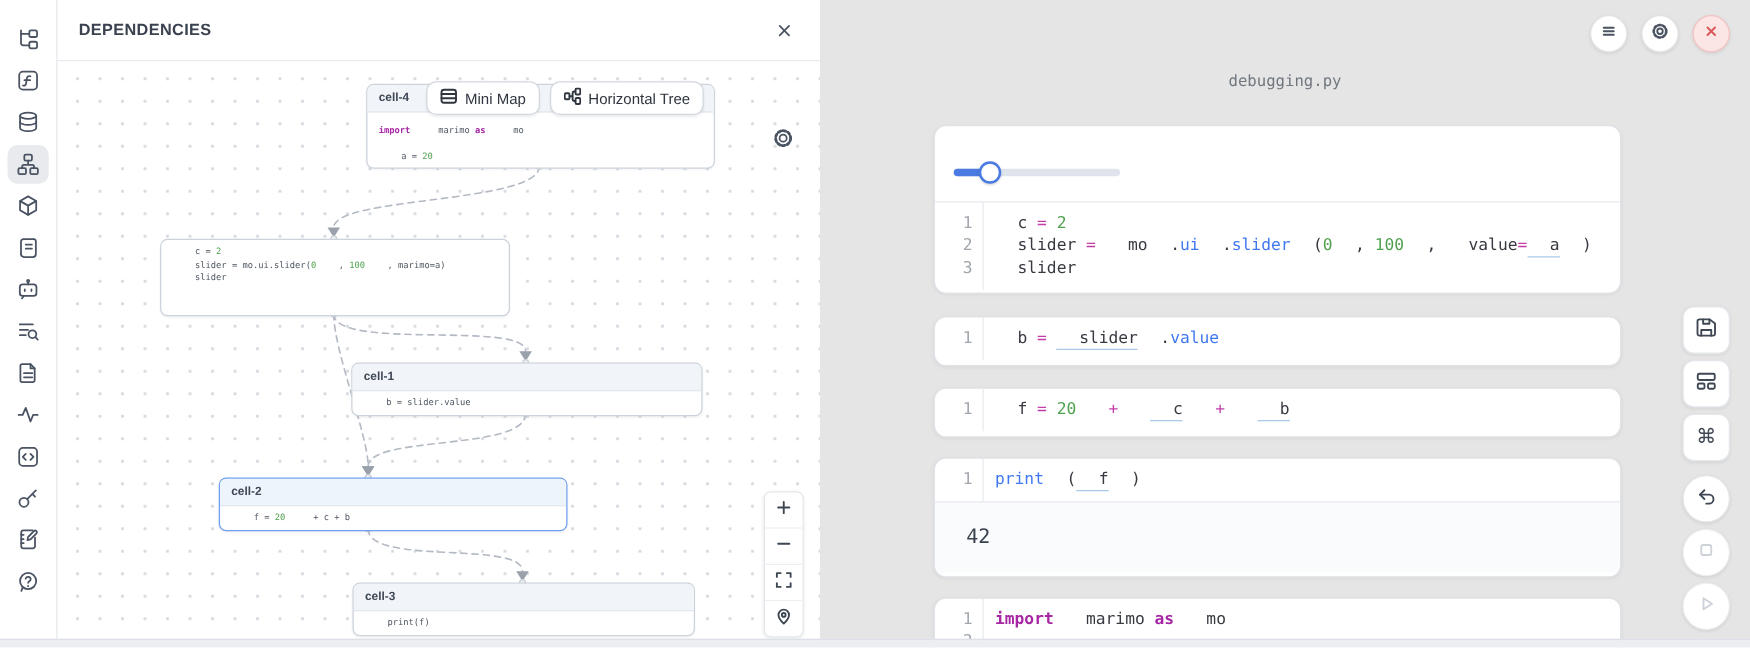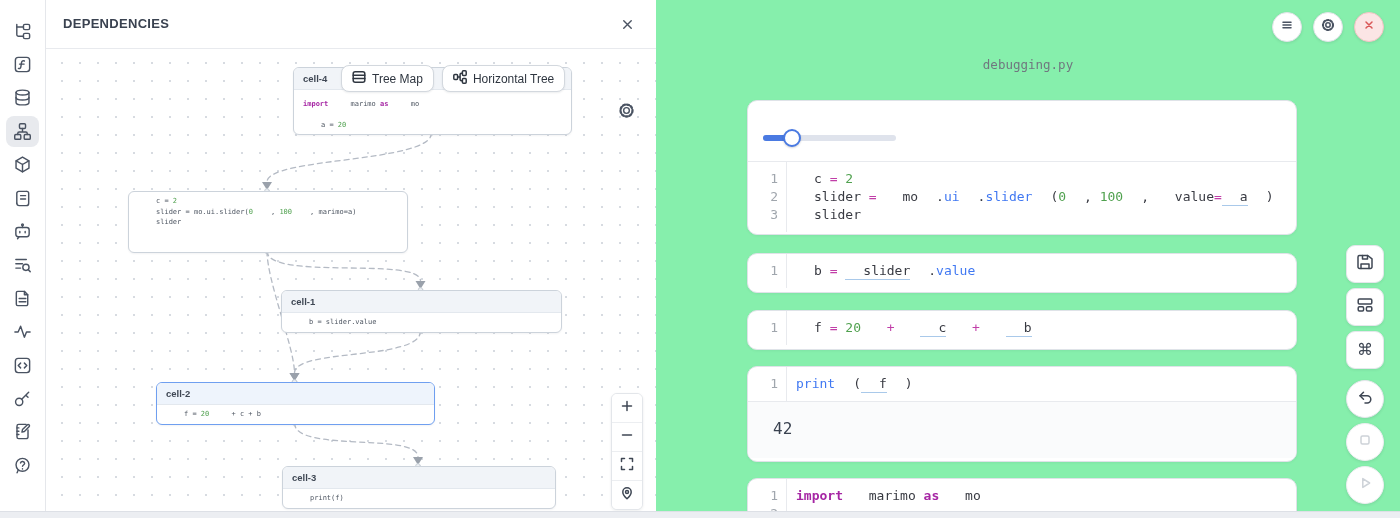--- a/index.html
+++ b/index.html
@@ -21,21 +21,21 @@
              letter-spacing:.3px;color:#3a4250;}
   .dep-close{position:absolute;right:20px;top:15px;width:18px;height:18px;color:#4a5362;
              display:flex;align-items:center;justify-content:center;cursor:pointer;}
   .graph{position:absolute;left:0;top:48px;right:0;bottom:6px;overflow:hidden;background:#fff;
          background-image:radial-gradient(circle,#d7dbe1 1.05px,transparent 1.35px);
          background-size:18px 18px;background-position:8px 6px;}
   .edges{position:absolute;left:0;top:0;z-index:1;}
 
   .gnode{position:absolute;background:#fff;border:1px solid #ccd3db;border-radius:6px;
          box-shadow:0 1px 2px rgba(16,24,40,.05);z-index:2;overflow:hidden;cursor:pointer;}
-  .gnode.selected{border:1.5px solid #6f9ff0;}
+  .gnode.selected{border:1.5px solid #6f9ff0;margin-left:19px;}
   .gnode-h{height:21px;background:#f1f4f8;border-bottom:1px solid #e3e8ee;display:flex;
            align-items:center;padding:0 9px;font-size:9.5px;font-weight:bold;color:#3f4754;}
   .gnode.selected .gnode-h{background:#eef4fc;}
   .gnode-b{padding:4px 9px;font-family:"DejaVu Sans Mono",monospace;font-size:7px;color:#4e5662;white-space:pre;}
 
   .gtoolbar{position:absolute;left:296px;top:17px;display:flex;gap:8px;z-index:5;}
   .gbtn{height:25px;display:flex;align-items:center;gap:6px;padding:0 10px;background:#fff;
         border:1px solid #d3d8de;border-radius:8px;font-size:12px;color:#2f3640;
         box-shadow:0 1px 2px rgba(16,24,40,.08);cursor:pointer;white-space:nowrap;}
   .gbtn.active{border-color:#8cb4f5;color:#3e6fd9;}
@@ -44,21 +44,21 @@
 
   .graph-gear{position:absolute;left:572px;top:53px;width:19px;height:19px;color:#4a5362;
               z-index:4;cursor:pointer;}
   .zoomctl{position:absolute;left:566px;top:345px;width:30px;background:#fff;border:1px solid #e3e6ea;
            border-radius:6px;box-shadow:0 1px 3px rgba(16,24,40,.08);z-index:5;overflow:hidden;}
   .zbtn{height:28px;display:flex;align-items:center;justify-content:center;color:#3f4754;
         border-bottom:1px solid #eceef1;cursor:pointer;background:#fff;}
   .zbtn:last-child{border-bottom:none;}
 
   
-  .editor{position:absolute;left:656px;top:0;right:0;bottom:0;background:#86efac;}
+  .editor{position:absolute;left:656px;top:0;right:0;bottom:0;background:#e5e5e5;}
   .topcircles{position:absolute;top:12px;right:16px;display:flex;gap:11px;z-index:6;}
   .circ{width:28px;height:28px;border-radius:50%;background:#fff;border:1px solid #e1e4e8;
         box-shadow:0 1px 3px rgba(16,24,40,.1);display:flex;align-items:center;justify-content:center;
         color:#4a5362;cursor:pointer;}
   .circ.danger{background:#fbe5e5;border-color:#f3c4c4;color:#d95757;}
   .filename{position:absolute;left:0;right:0;top:57px;text-align:center;
             font-family:"DejaVu Sans Mono",monospace;font-size:12.5px;color:#70777f;}
 
   .cell{position:absolute;left:91px;width:548px;background:#fff;border:1px solid #dfe3e8;
         border-radius:10px;box-shadow:0 1px 3px rgba(16,24,40,.05);overflow:hidden;}
@@ -263,21 +263,21 @@
           <polygon points="368,409 378,409 373,417" fill="#9aa1ab" stroke="none"></polygon>
           <circle cx="249.5" cy="375" r="2.3" fill="#eef1f4" stroke="#c9cfd7" stroke-width="1"></circle>
           <circle cx="373" cy="418" r="2.3" fill="#eef1f4" stroke="#c9cfd7" stroke-width="1"></circle>
         </svg>
       <div class="gtoolbar">
           <div class="gbtn">
             <span><svg width="14" height="14" viewBox="0 0 14 14">
                 <rect x="1.2" y="1.8" width="11.6" height="10.4" rx="2"></rect>
                 <path d="M1.2 5.2h11.6M1.2 8.6h11.6"></path>
               </svg></span>
-            <span>Tree Map</span>
+            <span>Mini Map</span>
           </div>
           <div class="gbtn">
             <span><svg width="14" height="14" viewBox="0 0 14 14">
                 <rect x="0.8" y="4.6" width="3.8" height="4.8" rx="1"></rect>
                 <rect x="9.4" y="0.8" width="3.8" height="4.8" rx="1"></rect>
                 <rect x="9.4" y="8.4" width="3.8" height="4.8" rx="1"></rect>
                 <path d="M4.6 7h2.2M9.4 3.2H8.3A1.2 1.2 0 0 0 7.1 4.4v5.2a1.2 1.2 0 0 0 1.2 1.2h1.1"></path>
               </svg></span>
             <span>Horizontal Tree</span>
           </div>

